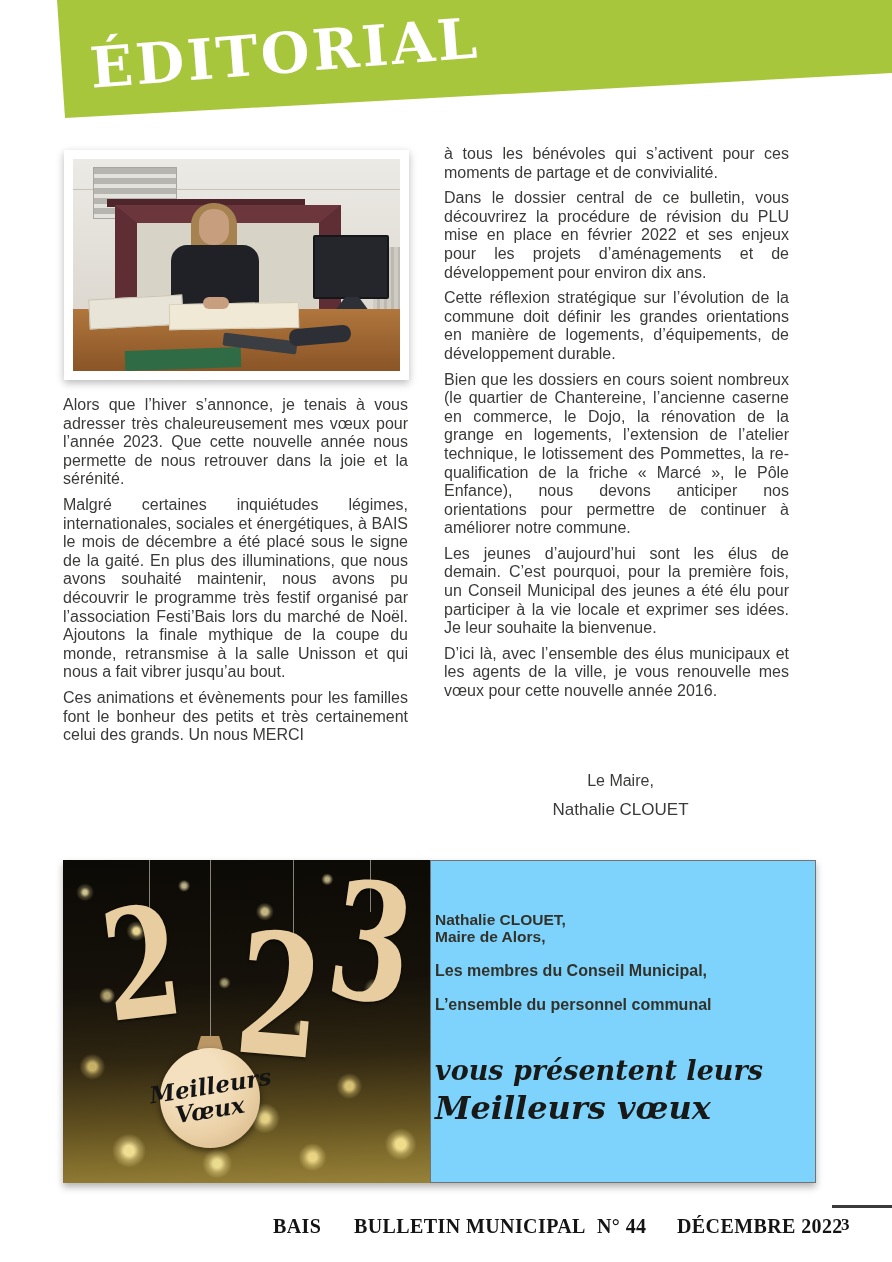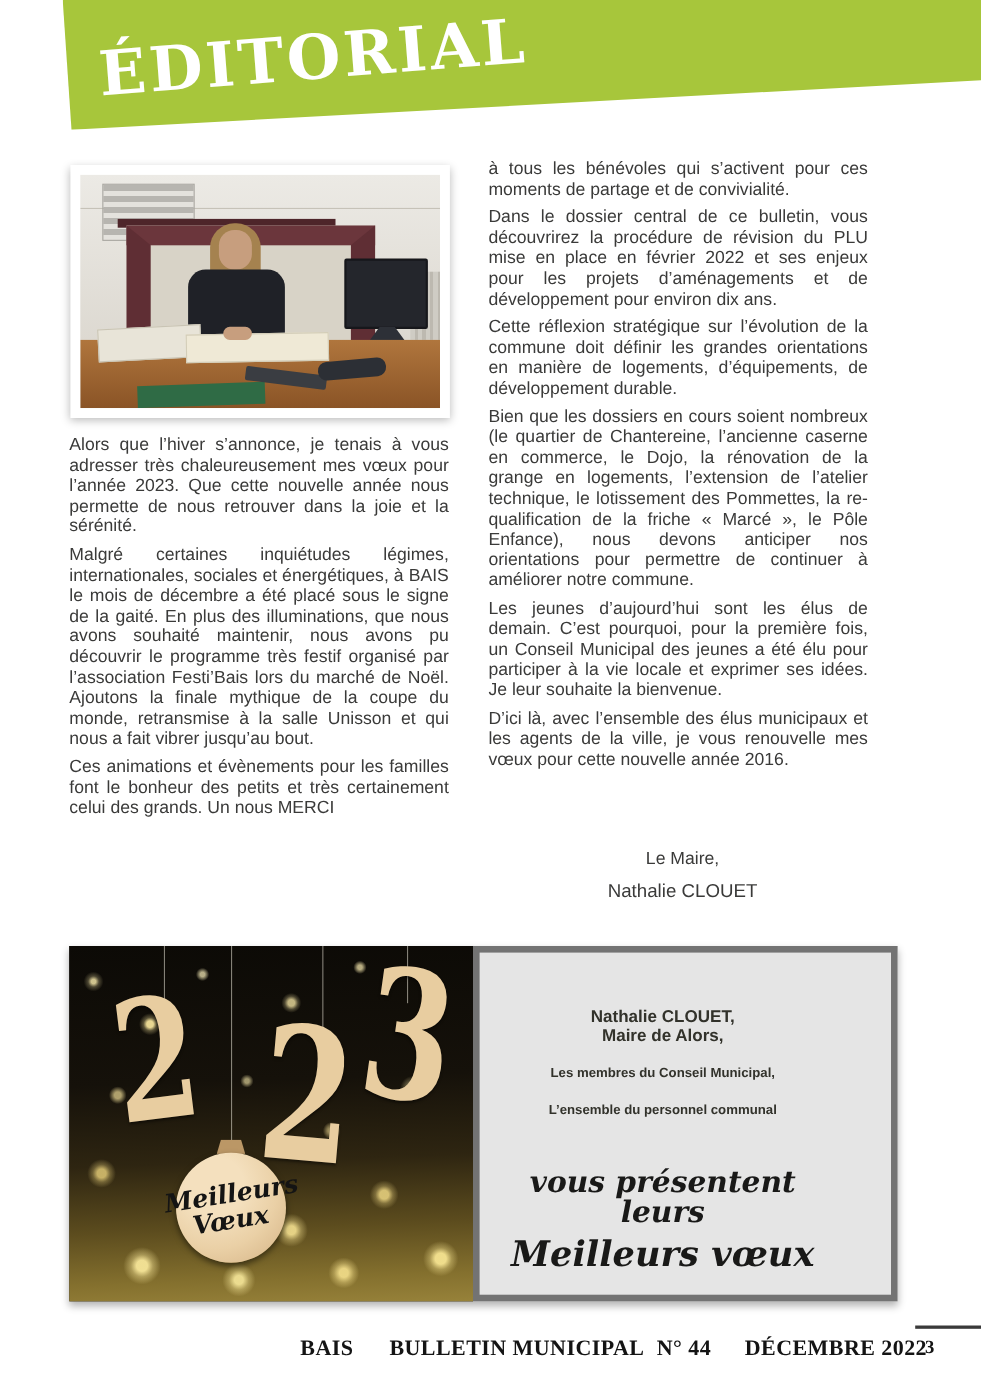--- a/index.html
+++ b/index.html
@@ -94,25 +94,25 @@
   }
   .bauble-cap{position:absolute;left:134px;top:176px;width:26px;height:13px;background:#bb9766;
     clip-path:polygon(15% 0,85% 0,100% 100%,0 100%);}
   .bauble-text{
     font-family:"DejaVu Serif", serif;font-style:italic;font-weight:bold;color:#141414;
     transform:rotate(-9deg);text-align:center;line-height:1.05;
   }
   .bauble-line1{font-size:23px;}
   .bauble-line2{font-size:23px;}
   .card-right{
-    position:relative;flex:1;background:#e5e5e5;border:6px solid #737373;box-sizing:border-box;
-    padding:50px 45px 0 4px;text-align:center;color:#32322b;
+    position:relative;flex:1;background:#7dd3fc;border:1px solid #737373;box-sizing:border-box;
+    padding:50px 45px 0 4px;color:#32322b;
   }
   .card-names{font-weight:bold;font-size:15.5px;line-height:17px;}
-  .card-group{font-weight:bold;font-size:12px;line-height:17px;margin-top:17px;}
+  .card-group{font-weight:bold;font-size:16px;line-height:17px;margin-top:17px;}
   .card-script{
     font-family:"DejaVu Serif", serif;font-style:italic;font-weight:bold;color:#191918;
   }
   .card-script-1{margin-top:44px;font-size:27px;line-height:1;}
   .card-script-2{margin-top:8px;font-size:32px;line-height:1;}
   
   .footer-item{position:absolute;font-family:"Liberation Serif", serif;font-weight:bold;font-size:20px;letter-spacing:.4px;color:#141414;top:1215px;}
   .f-town{left:273px;}
   .f-bulletin{left:354px;}
   .f-issue{left:597px;}

